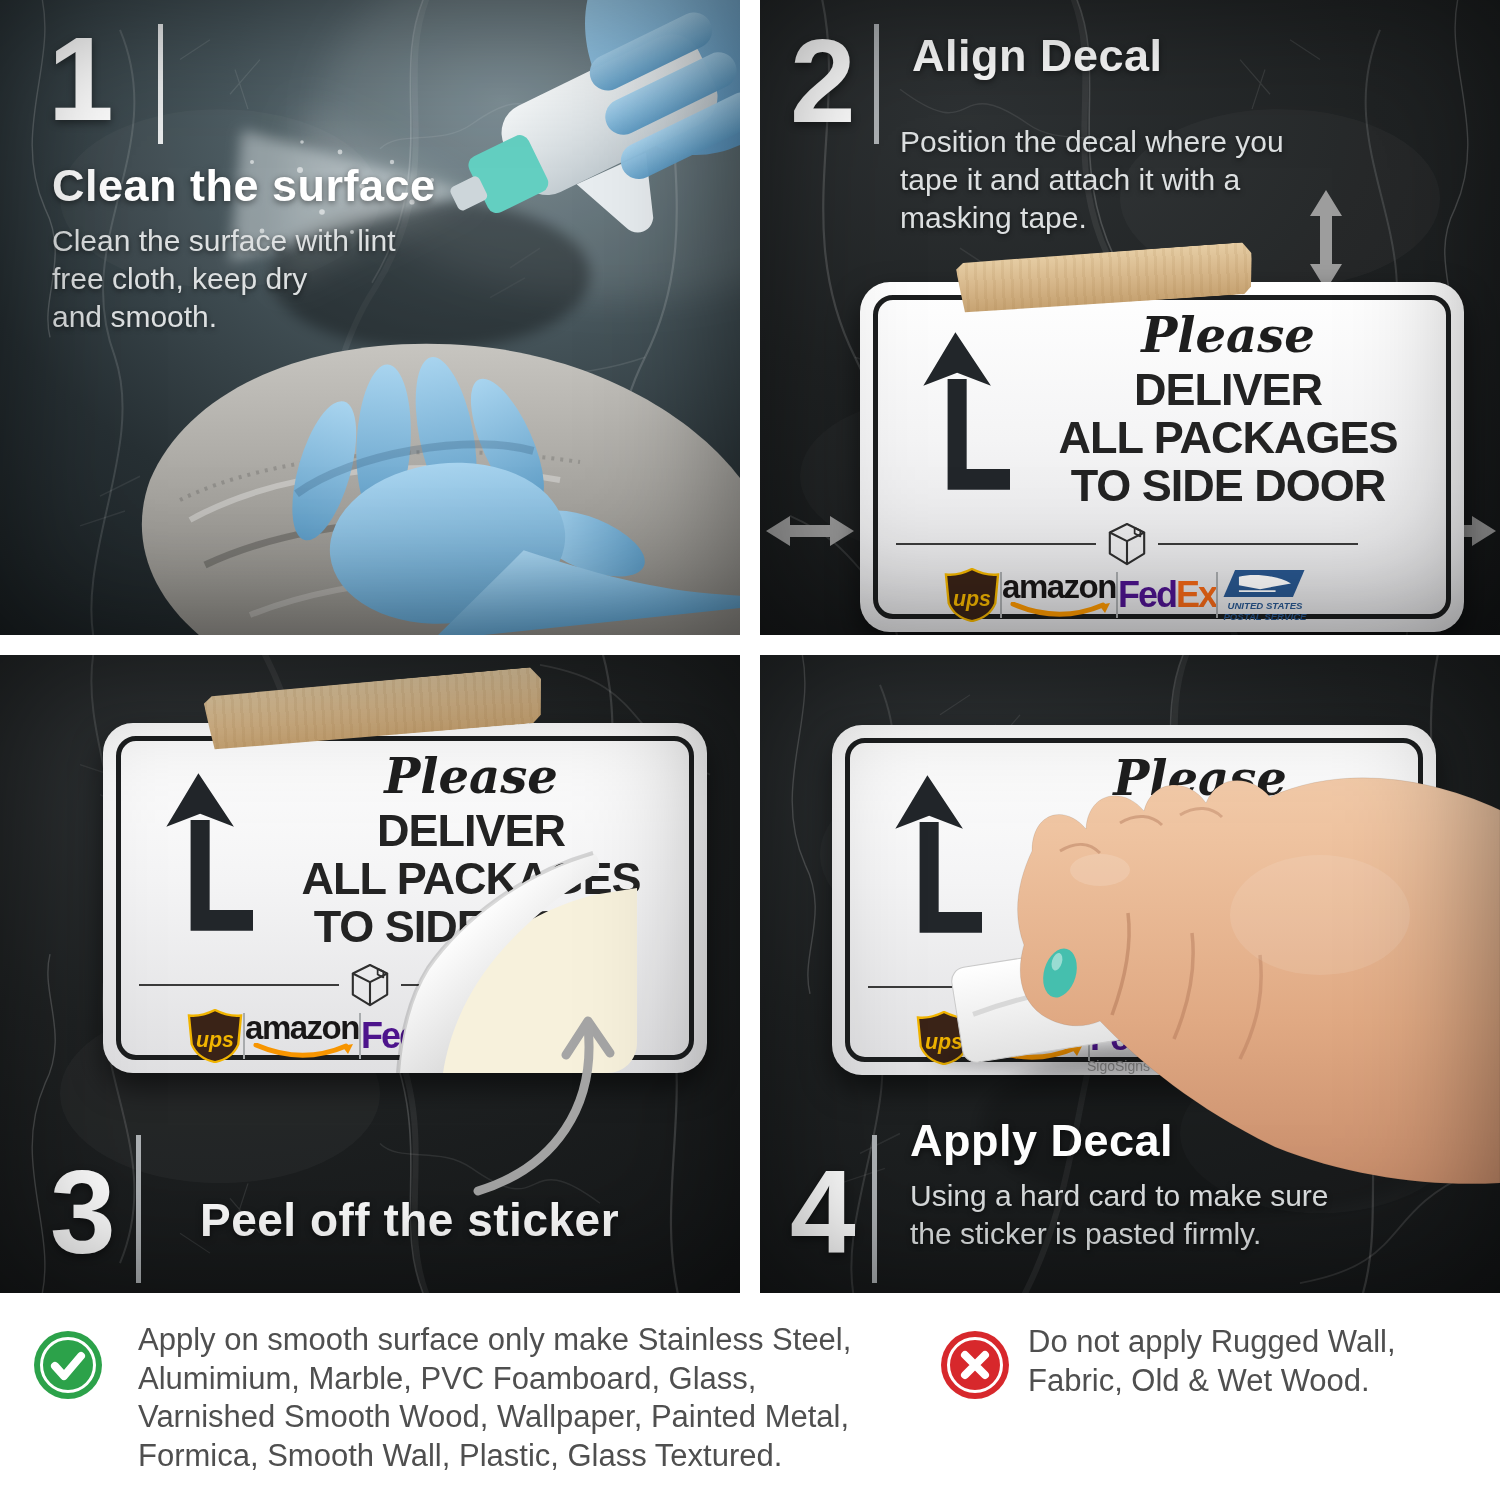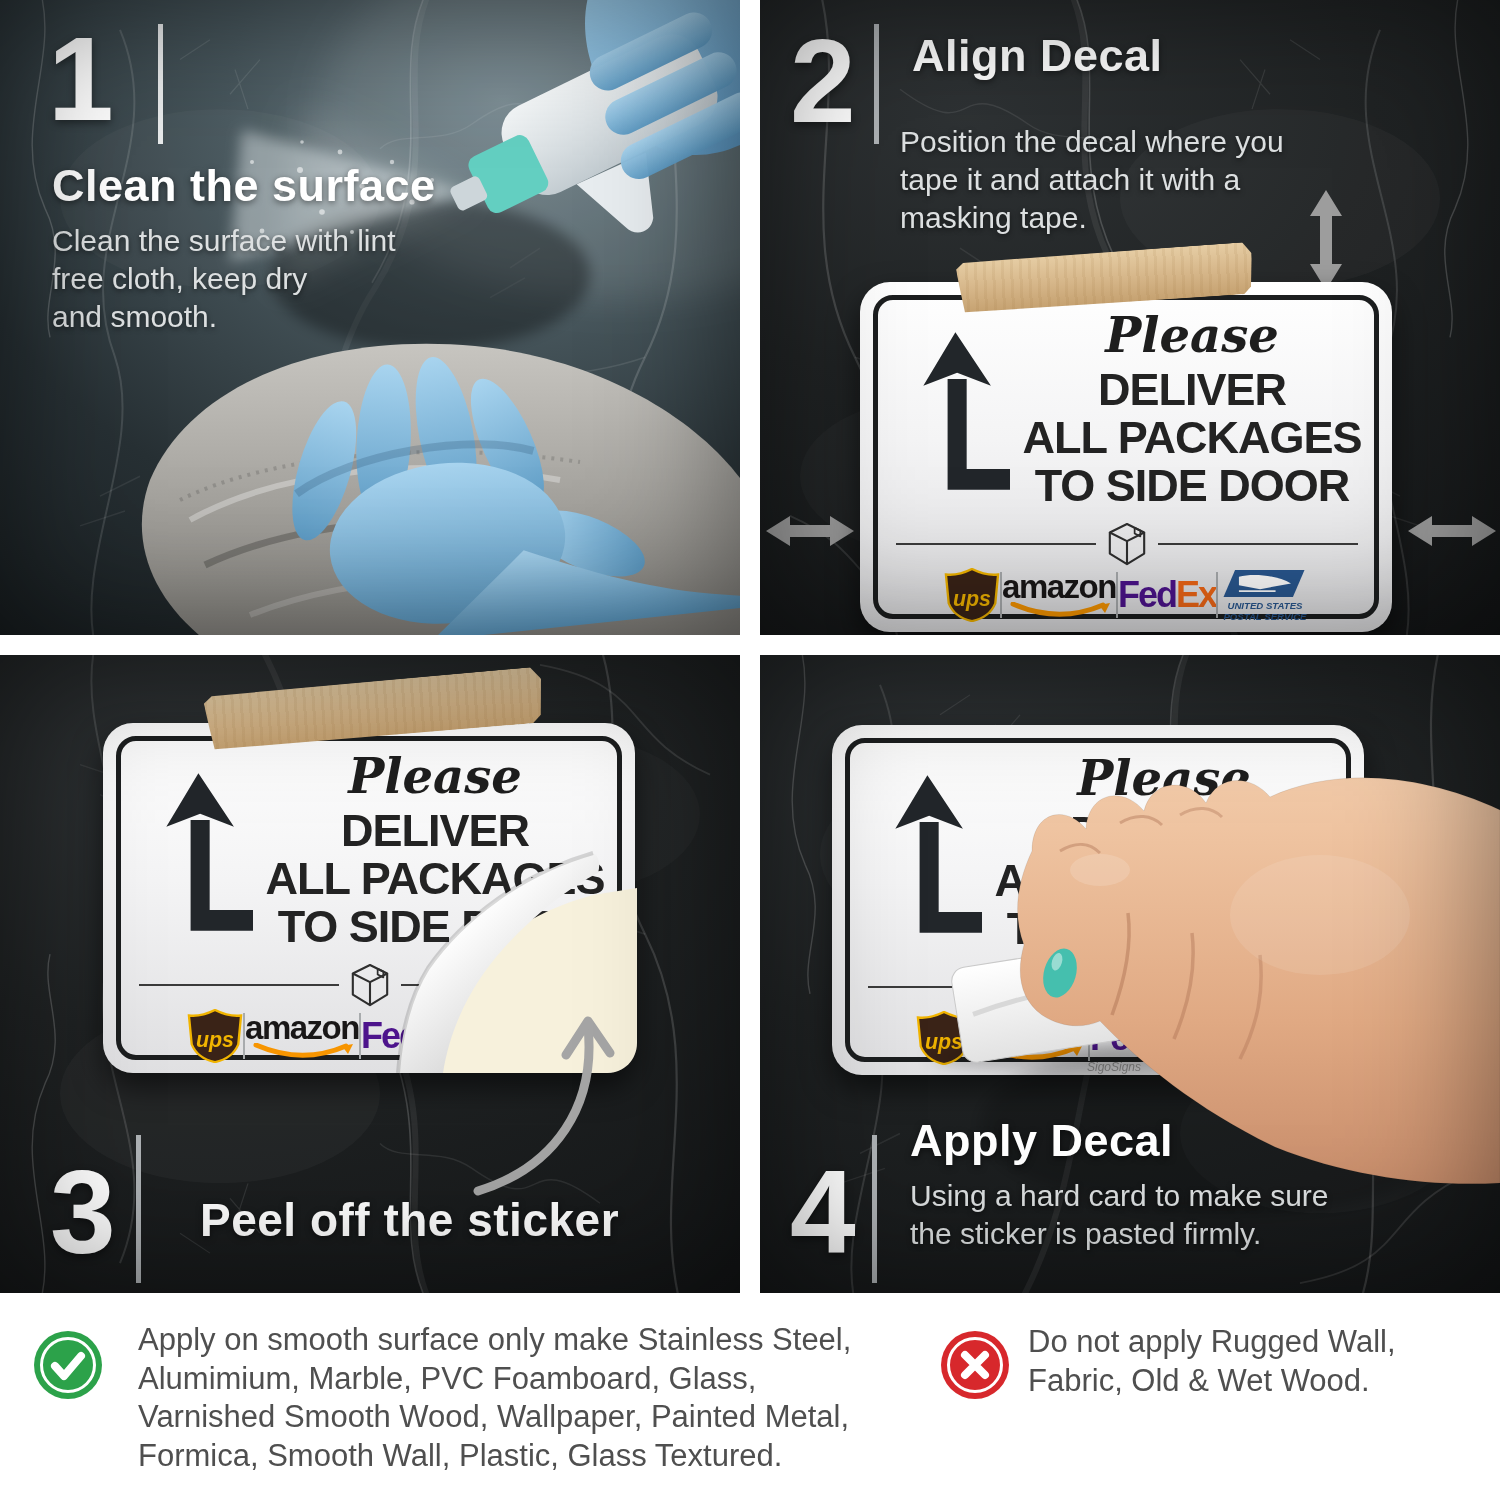--- a/index.html
+++ b/index.html
@@ -26,41 +26,41 @@
     text-shadow:0 3px 8px rgba(0,0,0,.45);}
   .vline{position:absolute;width:5px;background:#aeb2b5;}
   .vline.bright{background:#e8eaeb;}
   .step-title{position:absolute;font-size:45px;font-weight:800;color:#ffffff;letter-spacing:.5px;
     text-shadow:0 2px 6px rgba(0,0,0,.5);white-space:nowrap;}
   .step-body{position:absolute;font-size:30px;color:#dde0e1;line-height:38px;
     text-shadow:0 2px 5px rgba(0,0,0,.5);}
   .step-body span{display:block;white-space:nowrap;}
 
   
-  .sign{position:absolute;width:532px;height:350px;border-radius:30px;
+  .sign{position:absolute;width:604px;height:350px;border-radius:30px;
     background:linear-gradient(180deg,#ffffff 0%,#f4f4f5 45%,#e0e0e2 100%);
     box-shadow:0 14px 30px rgba(0,0,0,.55);}
   .sign-inner{position:absolute;inset:13px;border:5px solid #1c1e1f;border-radius:20px;}
   .sign-arrow{position:absolute;left:46px;top:50px;}
   .sign-text{position:absolute;left:148px;right:16px;top:22px;text-align:center;}
   .please{font-family:"DejaVu Serif",serif;font-style:italic;font-weight:700;
     font-size:48px;color:#1e1e1e;height:62px;line-height:62px;}
   .big{font-size:45px;font-weight:800;line-height:48px;color:#232323;letter-spacing:-1px;white-space:nowrap;}
   .divrow{position:absolute;left:36px;width:462px;top:240px;height:44px;display:flex;align-items:center;}
   .divrow .dline{flex:1;height:2px;background:#3b3b3b;}
   .divrow svg{margin:0 10px;flex:0 0 auto;}
   .brands{position:absolute;left:34px;width:466px;top:286px;height:54px;
     display:flex;align-items:center;justify-content:center;}
   .sep{width:2px;height:46px;background:#a8abad;}
   .amazon{display:flex;flex-direction:column;align-items:center;}
   .amz{font-size:33px;font-weight:bold;letter-spacing:-1.5px;line-height:30px;color:#191717;}
   .fedex{font-size:36px;font-weight:800;letter-spacing:-2px;white-space:nowrap;}
   .fed{color:#4d148c;}
   .ex{color:#f06716;}
-  .wm{position:absolute;left:255px;bottom:1px;font-size:12px;font-style:italic;color:#979797;}
+  .wm{position:absolute;left:255px;bottom:1px;font-size:14px;color:#979797;}
 
   .tape{position:absolute;height:52px;
     background:
       repeating-linear-gradient(91deg, rgba(150,110,55,.10) 0 3px, rgba(255,255,255,0) 3px 9px),
       linear-gradient(180deg,#e6cda4 0%,#d5b588 55%,#c5a170 100%);
     clip-path:polygon(0% 14%,2.5% 2%,97% 0%,100% 22%,99% 86%,96.5% 100%,2% 97%,1% 58%);
     box-shadow:0 8px 12px rgba(0,0,0,.35);}
 
   .gray-arrow{position:absolute;}
 

